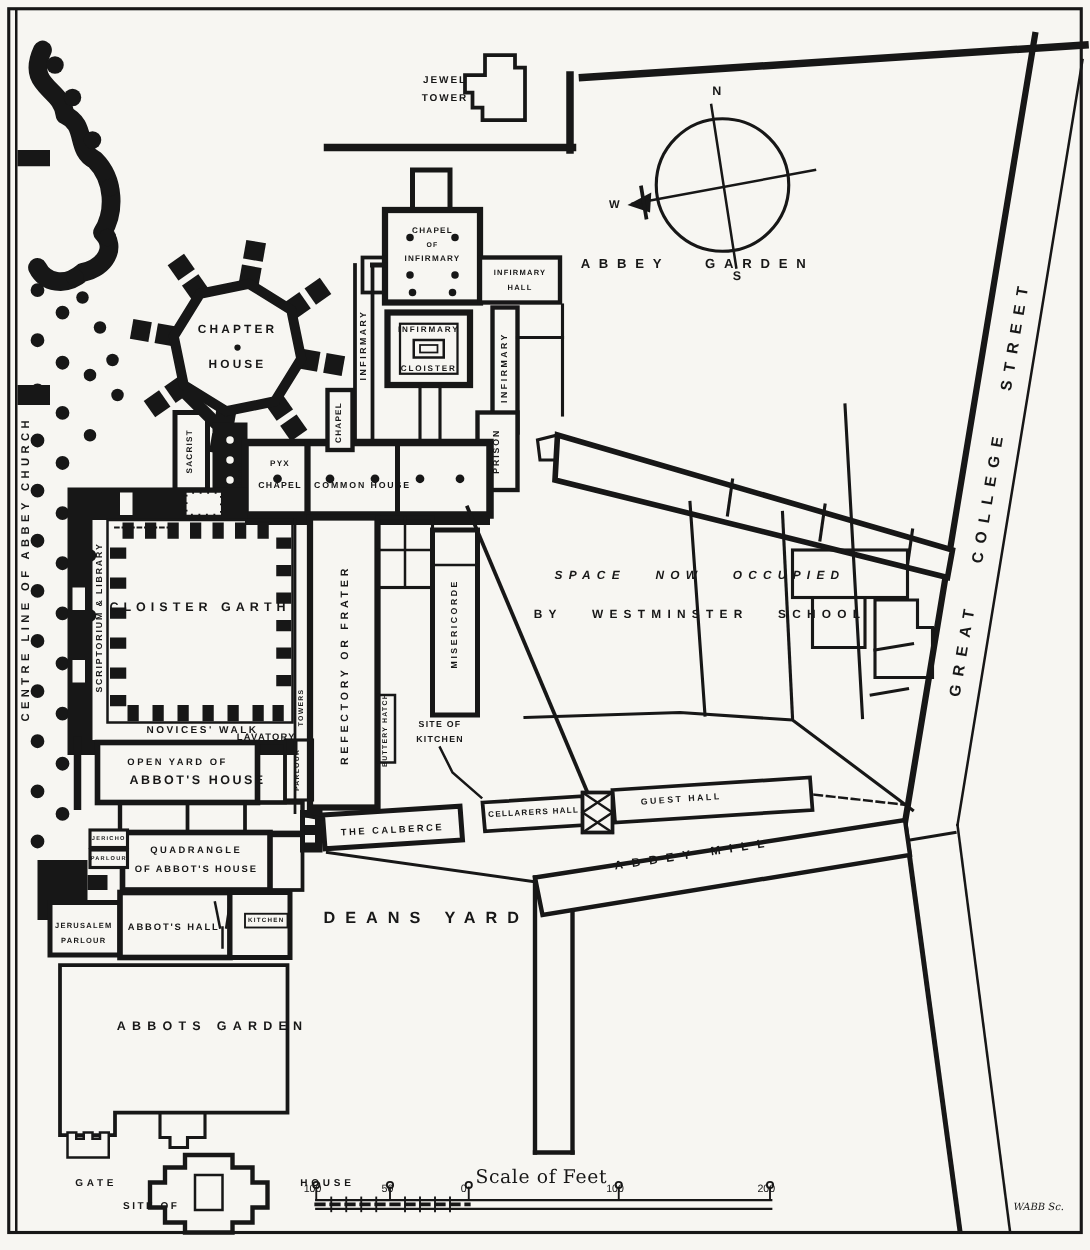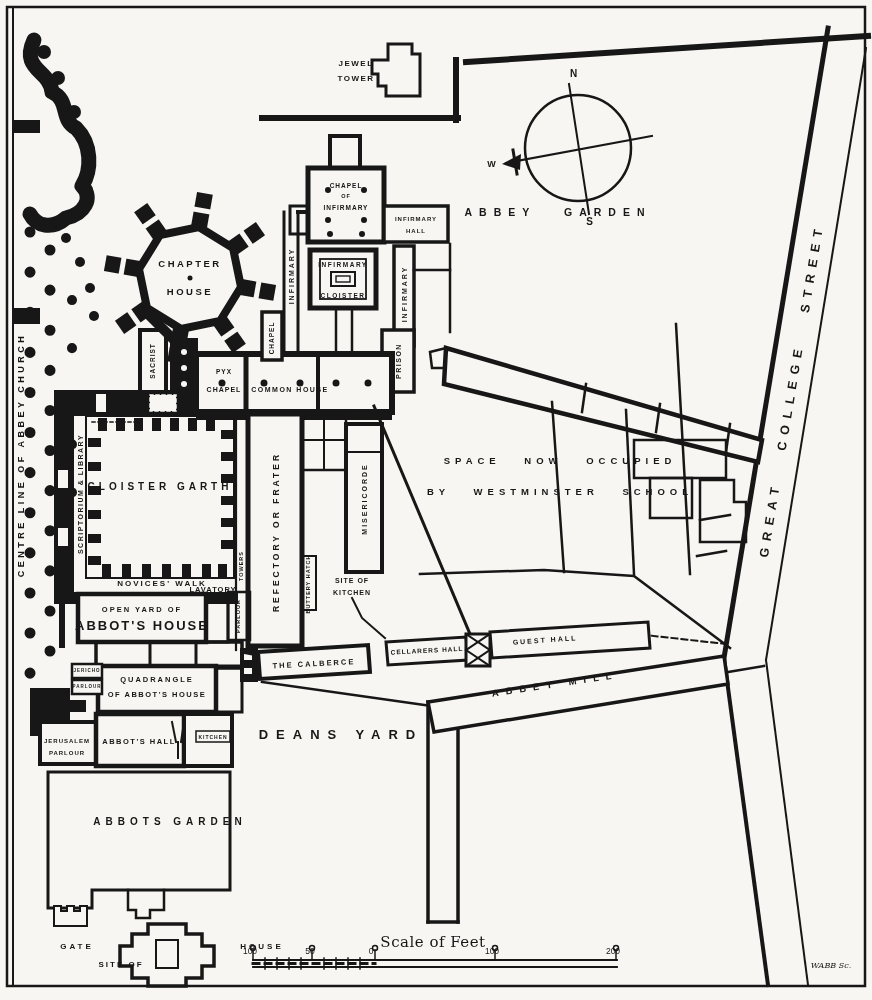--- a/index.html
+++ b/index.html
@@ -385,29 +385,29 @@
 <div class="lbl" style="left:213px;top:590px;font-size:7.5px;">LAVATORY</div>
 <div class="lbl v" style="left:242px;top:566px;font-size:5.5px;">TOWERS</div>
 <div class="lbl v" style="left:239px;top:616px;font-size:5.5px;">PARLOUR</div>
 
 <div class="lbl v" style="left:276px;top:532px;font-size:8.5px;letter-spacing:3px;">REFECTORY OR FRATER</div>
 <div class="lbl v" style="left:364px;top:499px;font-size:7px;letter-spacing:2px;">MISERICORDE</div>
 <div class="lbl v" style="left:309px;top:584px;font-size:5.5px;">BUTTERY HATCH</div>
 <div class="lbl" style="left:352px;top:580px;font-size:7px;">SITE OF</div>
 <div class="lbl" style="left:352px;top:592px;font-size:7px;">KITCHEN</div>
 
-<div class="lbl" style="left:560px;top:461px;font-size:9.5px;letter-spacing:5px;word-spacing:16px;">SPACE NOW OCCUPIED</div>
+<div class="lbl" style="left:560px;top:461px;font-size:9.5px;letter-spacing:5px;word-spacing:16px;font-style:italic;">SPACE NOW OCCUPIED</div>
 <div class="lbl" style="left:560px;top:492px;font-size:9.5px;letter-spacing:5px;word-spacing:16px;">BY WESTMINSTER SCHOOL</div>
 
 <div class="lbl" style="left:314px;top:664px;font-size:7.5px;letter-spacing:2px;transform:translate(-50%,-50%) rotate(-3deg);">THE CALBERCE</div>
 <div class="lbl" style="left:427px;top:651px;font-size:6.5px;transform:translate(-50%,-50%) rotate(-3deg);">CELLARERS HALL</div>
 <div class="lbl" style="left:545px;top:640px;font-size:7px;letter-spacing:2px;transform:translate(-50%,-50%) rotate(-4deg);">GUEST HALL</div>
 
 <div class="lbl" style="left:142px;top:610px;font-size:7.5px;letter-spacing:2px;">OPEN YARD OF</div>
-<div class="lbl" style="left:142px;top:625px;font-size:13px;letter-spacing:2px;">ABBOT'S HOUSE</div>
+<div class="lbl" style="left:158px;top:625px;font-size:10px;letter-spacing:2px;">ABBOT'S HOUSE</div>
 <div class="lbl" style="left:157px;top:680px;font-size:7.5px;letter-spacing:2px;">QUADRANGLE</div>
 <div class="lbl" style="left:157px;top:695px;font-size:7.5px;letter-spacing:1.5px;">OF ABBOT'S HOUSE</div>
 <div class="lbl" style="left:87px;top:671px;font-size:4.5px;">JERICHO</div>
 <div class="lbl" style="left:87px;top:687px;font-size:4.5px;">PARLOUR</div>
 <div class="lbl" style="left:67px;top:741px;font-size:6px;">JERUSALEM</div>
 <div class="lbl" style="left:67px;top:753px;font-size:6px;">PARLOUR</div>
 <div class="lbl" style="left:139px;top:742px;font-size:7.5px;letter-spacing:1.5px;text-align:center;">ABBOT'S HALL</div>
 <div class="lbl" style="left:213px;top:737px;font-size:5px;">KITCHEN</div>
 
 <div class="lbl" style="left:325px;top:734px;font-size:13px;letter-spacing:8px;padding-left:32px;">DEANS YARD</div>

